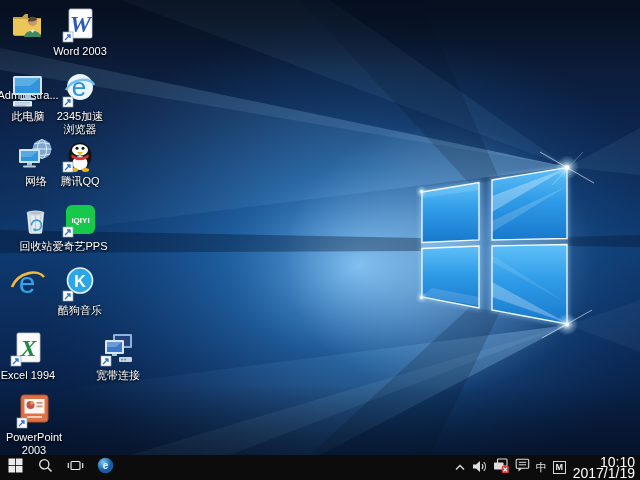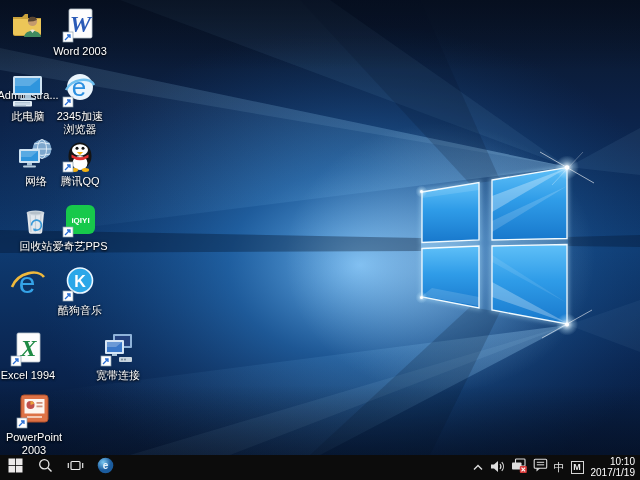--- a/index.html
+++ b/index.html
@@ -29,21 +29,21 @@
   .tb-btn{width:30px;height:25px;display:flex;align-items:center;justify-content:center;}
   .tb-spacer{flex:1;}
   .tray{display:flex;align-items:center;height:25px;}
   .tray-item{height:25px;display:flex;align-items:center;justify-content:center;padding:0 3px;}
   .ime-cn{font-size:11px;color:#e8e8e8;line-height:25px;}
   .ime-m{
     font-size:9px;font-weight:bold;color:#e8e8e8;border:1px solid #d5d5d5;
     width:11px;height:11px;line-height:11px;text-align:center;display:block;
   }
   .clock{
-    color:#fff;font-size:10px;line-height:10.5px;text-align:right;
+    color:#fff;font-size:14px;line-height:10.5px;text-align:right;
     padding:0 5px 0 4px;white-space:nowrap;
   }
 </style>
 </head>
 <body>
 
 <div class="desktop">
 
   <svg class="wallpaper" width="640" height="455" viewBox="0 0 640 455">
     <defs>

